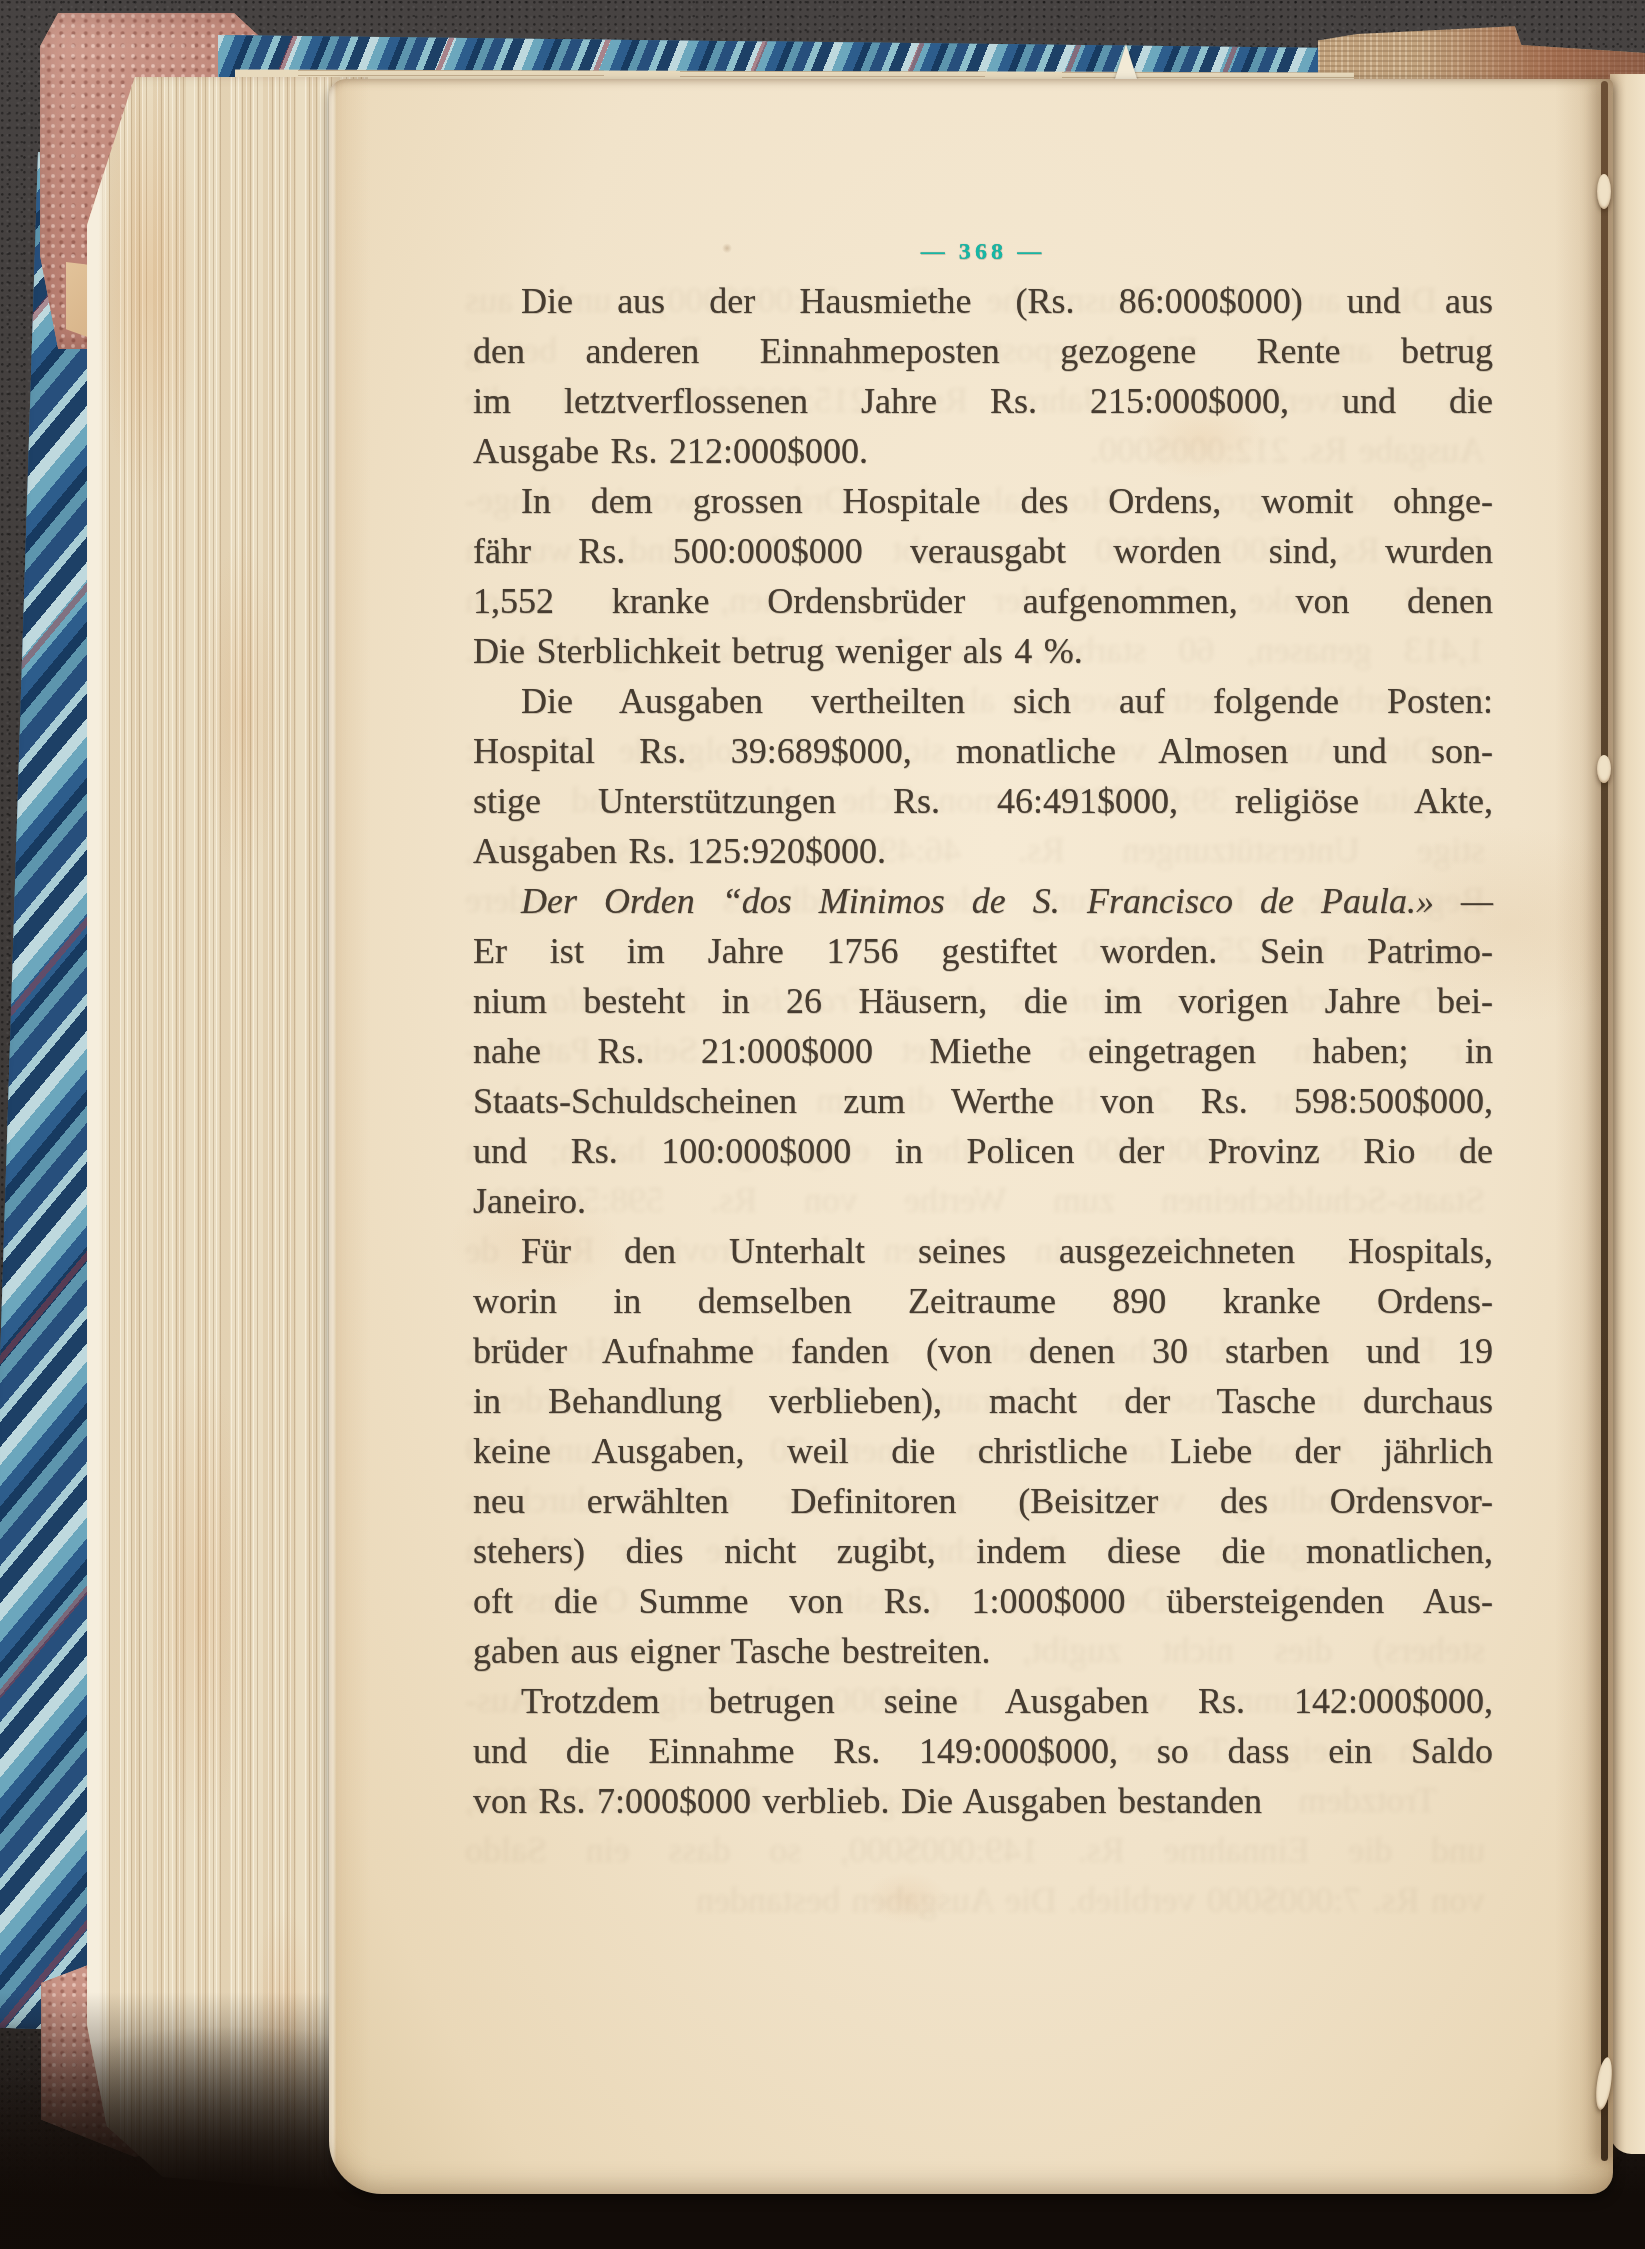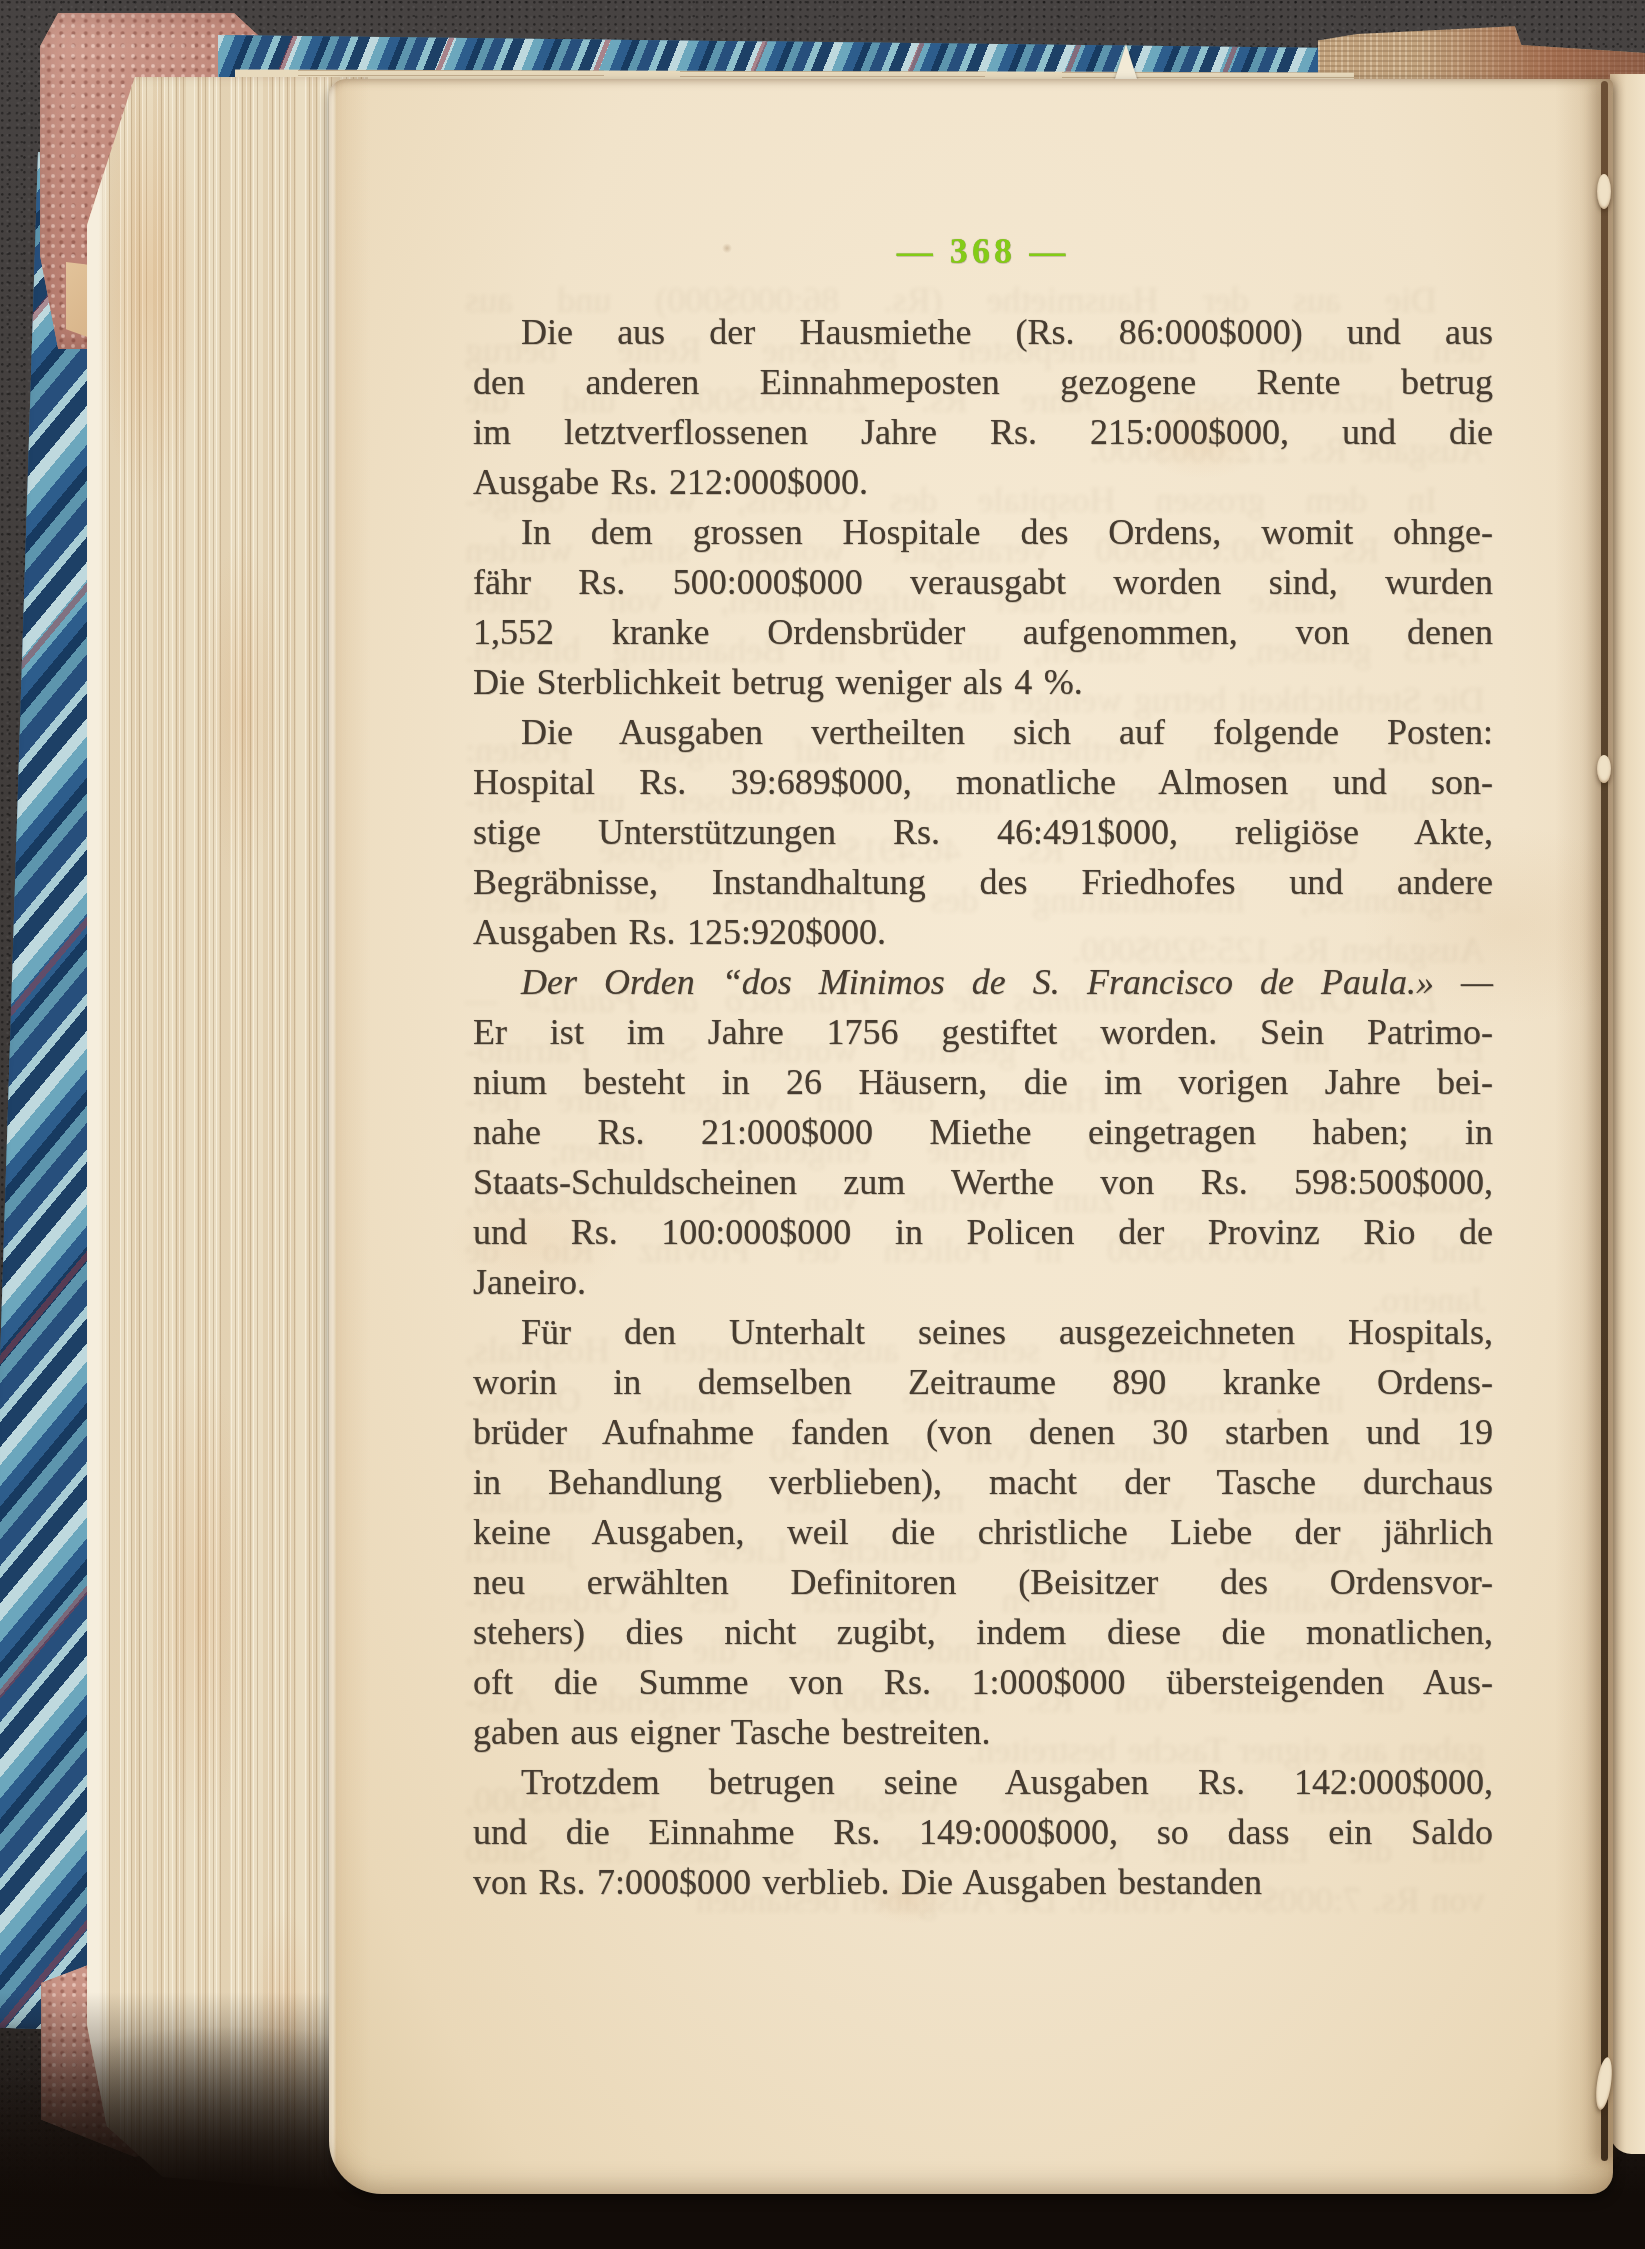--- a/index.html
+++ b/index.html
@@ -151,22 +151,22 @@
     border-bottom:41px solid #f2ead6;
     filter:drop-shadow(0 1.6px 1.6px rgba(0,0,0,.4));
   }
   
   .page-text{
     position:absolute;left:473px;top:227px;width:1020px;z-index:11;
     color:#463c31;
     text-shadow:0 0 0.8px rgba(70,58,45,.55), 0.5px 0.7px 0 rgba(95,80,62,.22);
   }
   .pg-header{
-    text-align:center;font-size:36px;line-height:49px;letter-spacing:4.1px;
-    margin-bottom:31px;font-weight:bold;color:#84cc16;
+    text-align:center;font-size:24px;line-height:49px;letter-spacing:4.1px;
+    font-weight:bold;color:#14b8a6;
   }
   .line{
     font-size:36px;line-height:50px;word-spacing:2.5px;
     text-align:justify;text-align-last:justify;white-space:normal;
   }
   .line.last{text-align-last:left;}
   .line.indent{text-indent:48px;}
   .line.italic{font-style:italic;}
   .ghost{
     position:absolute;left:465px;top:275px;width:1020px;z-index:10;
@@ -242,21 +242,20 @@
         <div class="line">den anderen Einnahmeposten gezogene Rente betrug</div>
         <div class="line">im letztverflossenen Jahre Rs. 215:000$000, und die</div>
         <div class="line last">Ausgabe Rs. 212:000$000.</div>
         <div class="line indent">In dem grossen Hospitale des Ordens, womit ohnge-</div>
         <div class="line">fähr Rs. 500:000$000 verausgabt worden sind, wurden</div>
         <div class="line">1,552 kranke Ordensbrüder aufgenommen, von denen</div>
         <div class="line last">Die Sterblichkeit betrug weniger als 4 %.</div>
         <div class="line indent">Die Ausgaben vertheilten sich auf folgende Posten:</div>
         <div class="line">Hospital Rs. 39:689$000, monatliche Almosen und son-</div>
         <div class="line">stige Unterstützungen Rs. 46:491$000, religiöse Akte,</div>
-        <div class="line">Begräbnisse, Instandhaltung des Friedhofes und andere</div>
         <div class="line last">Ausgaben Rs. 125:920$000.</div>
         <div class="line indent italic">Der Orden “dos Minimos de S. Francisco de Paula.» —</div>
         <div class="line">Er ist im Jahre 1756 gestiftet worden.  Sein Patrimo-</div>
         <div class="line">nium besteht in 26 Häusern, die im vorigen Jahre bei-</div>
         <div class="line">nahe Rs. 21:000$000 Miethe eingetragen haben; in</div>
         <div class="line">Staats-Schuldscheinen zum Werthe von Rs. 598:500$000,</div>
         <div class="line">und Rs. 100:000$000 in Policen der Provinz Rio de</div>
         <div class="line last">Janeiro.</div>
         <div class="line indent">Für den Unterhalt seines ausgezeichneten Hospitals,</div>
         <div class="line">worin in demselben Zeitraume 890 kranke Ordens-</div>

